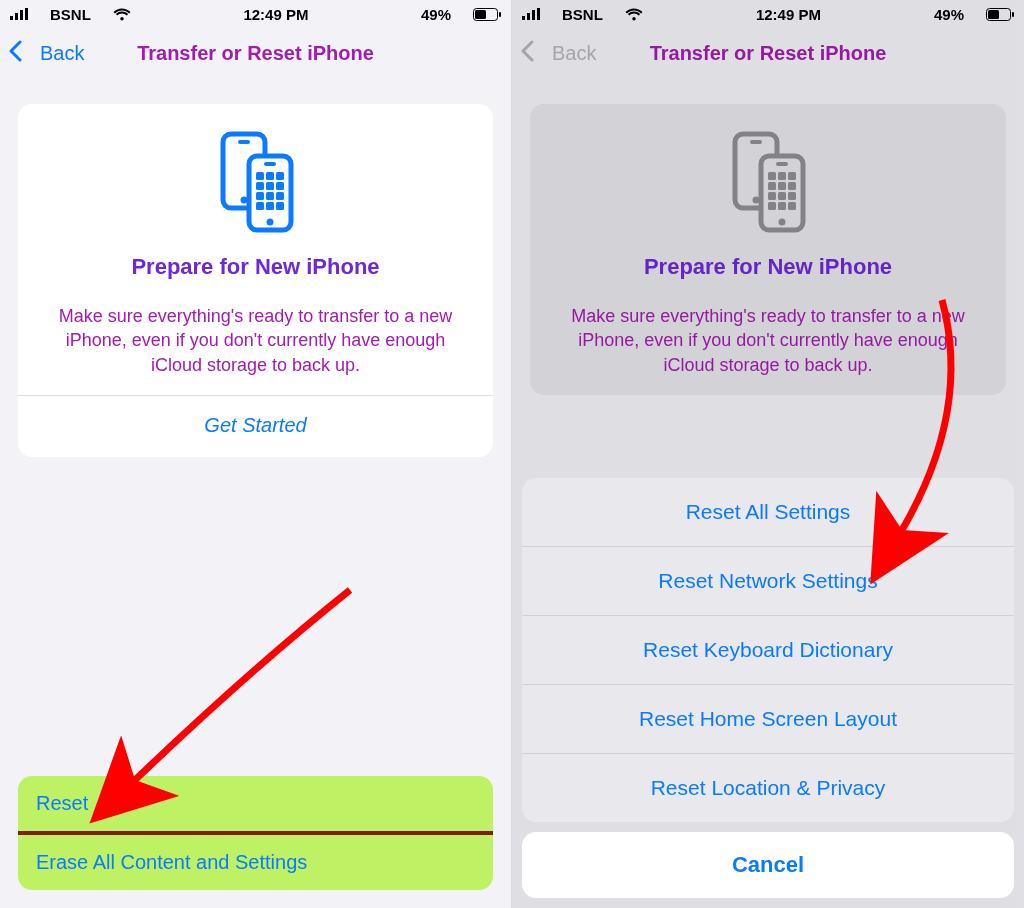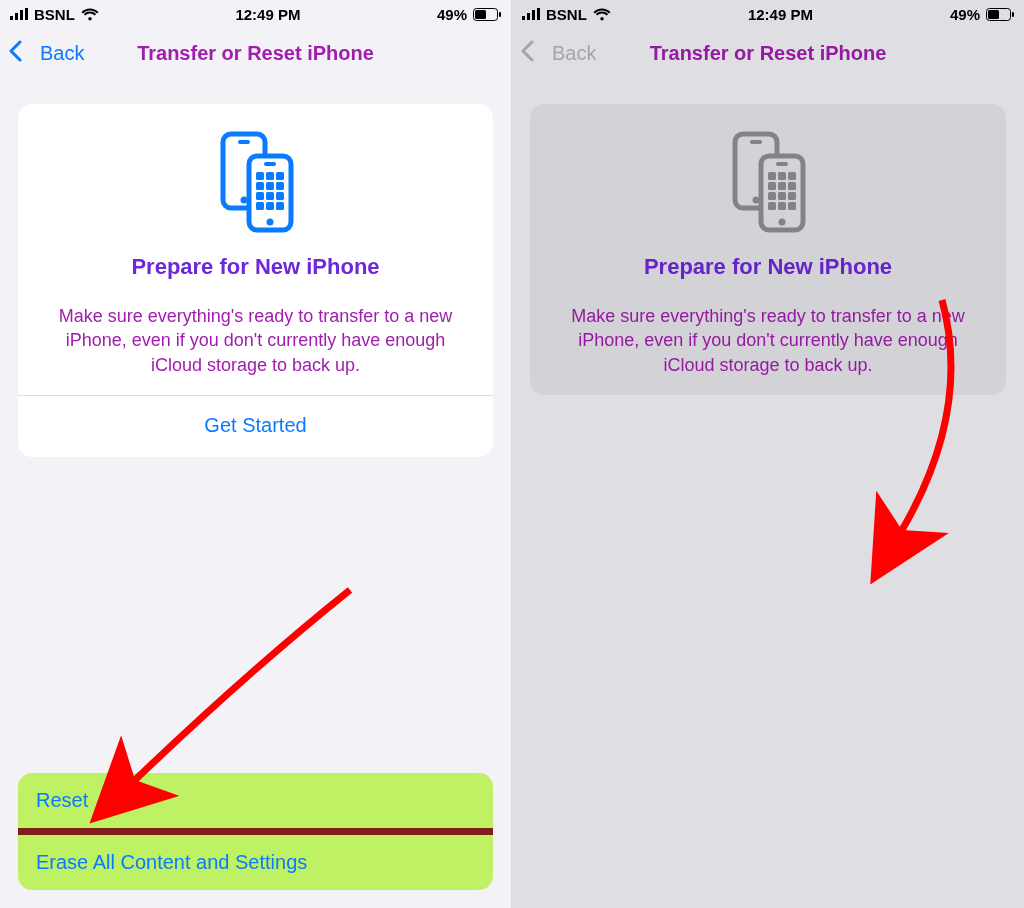--- a/index.html
+++ b/index.html
@@ -20,21 +20,21 @@
   .status-bar {
     height: 28px;
     display: flex;
     align-items: center;
     justify-content: space-between;
     padding: 0 10px;
     font-size: 15px;
     font-weight: 600;
     color: #000;
   }
-  .status-left, .status-right { display: flex; align-items: center; gap: 6px; }
+  .status-left, .status-right { display: flex; align-items: center; gap: 22px; }
   .status-center { font-weight: 700; }
   .signal-icon svg, .wifi-icon svg, .battery-icon svg { display: block; }
 
   
   .nav-bar {
     height: 50px;
     display: flex;
     align-items: center;
     padding: 0 8px;
     position: relative;
@@ -67,36 +67,37 @@
   .card.dimmed { background: #e5e5ea; }
   .card .hero-icon { display: flex; justify-content: center; margin-bottom: 18px; }
   .card h2 { font-size: 22px; font-weight: 700; color: #6d28d9; margin-bottom: 24px; }
   .card p  { font-size: 18px; color: #a21caf; line-height: 1.35; padding: 0 4px 18px 4px; }
   .card .hr { height: 1px; background: #dcdce0; margin: 0 -18px; }
   .card .get-started {
     padding: 18px 0 20px 0;
     font-size: 20px;
     color: #0a7aff;
     font-weight: 400;
+    font-style: italic;
   }
 
   
   .bottom-list {
     position: absolute;
     left: 18px; right: 18px; bottom: 18px;
     background: #bef264;
     border-radius: 14px;
     overflow: hidden;
   }
   .bottom-list .row {
     padding: 16px 18px;
     font-size: 20px;
     color: #0a7aff;
     text-align: left;
-    border-top: 7px solid #7f1d1d;
+    border-top: 4px solid #7f1d1d;
   }
   .bottom-list .row:first-child { border-top: none; }
 
   
   .dim-overlay {
     position: absolute;
     inset: 0;
     background: rgba(0,0,0,0.08);
     pointer-events: none;
   }
@@ -303,20 +304,30 @@
             <rect x="75" y="76" width="8" height="8" rx="1.5"></rect>
         </g>
       </svg>
     </div>
     <h2>Prepare for New iPhone</h2>
     <p>Make sure everything's ready to transfer to a new iPhone, even if you don't currently have enough iCloud storage to back up.</p>
   </div>
 
   <div class="dim-overlay"></div>
 
+  <div class="sheet-wrap">
+    <div class="sheet">
+      <div class="opt">Reset All Settings</div>
+      <div class="opt">Reset Network Settings</div>
+      <div class="opt">Reset Keyboard Dictionary</div>
+      <div class="opt">Reset Home Screen Layout</div>
+      <div class="opt">Reset Location &amp; Privacy</div>
+    </div>
+    <div class="cancel">Cancel</div>
+  </div>
 
   <div class="arrow" style="left:350px; top:300px;">
     <svg width="160" height="260">
       <defs>
         <marker id="ah2" markerWidth="14" markerHeight="14" refX="3" refY="6" orient="auto">
           <path d="M0,0 L12,6 L0,12 L3,6 Z" fill="#ff0000"></path>
         </marker>
       </defs>
       <path d="M80,0 Q110,110 40,230" fill="none" stroke="#ff0000" stroke-width="7" marker-end="url(#ah2)"></path>
     </svg>

